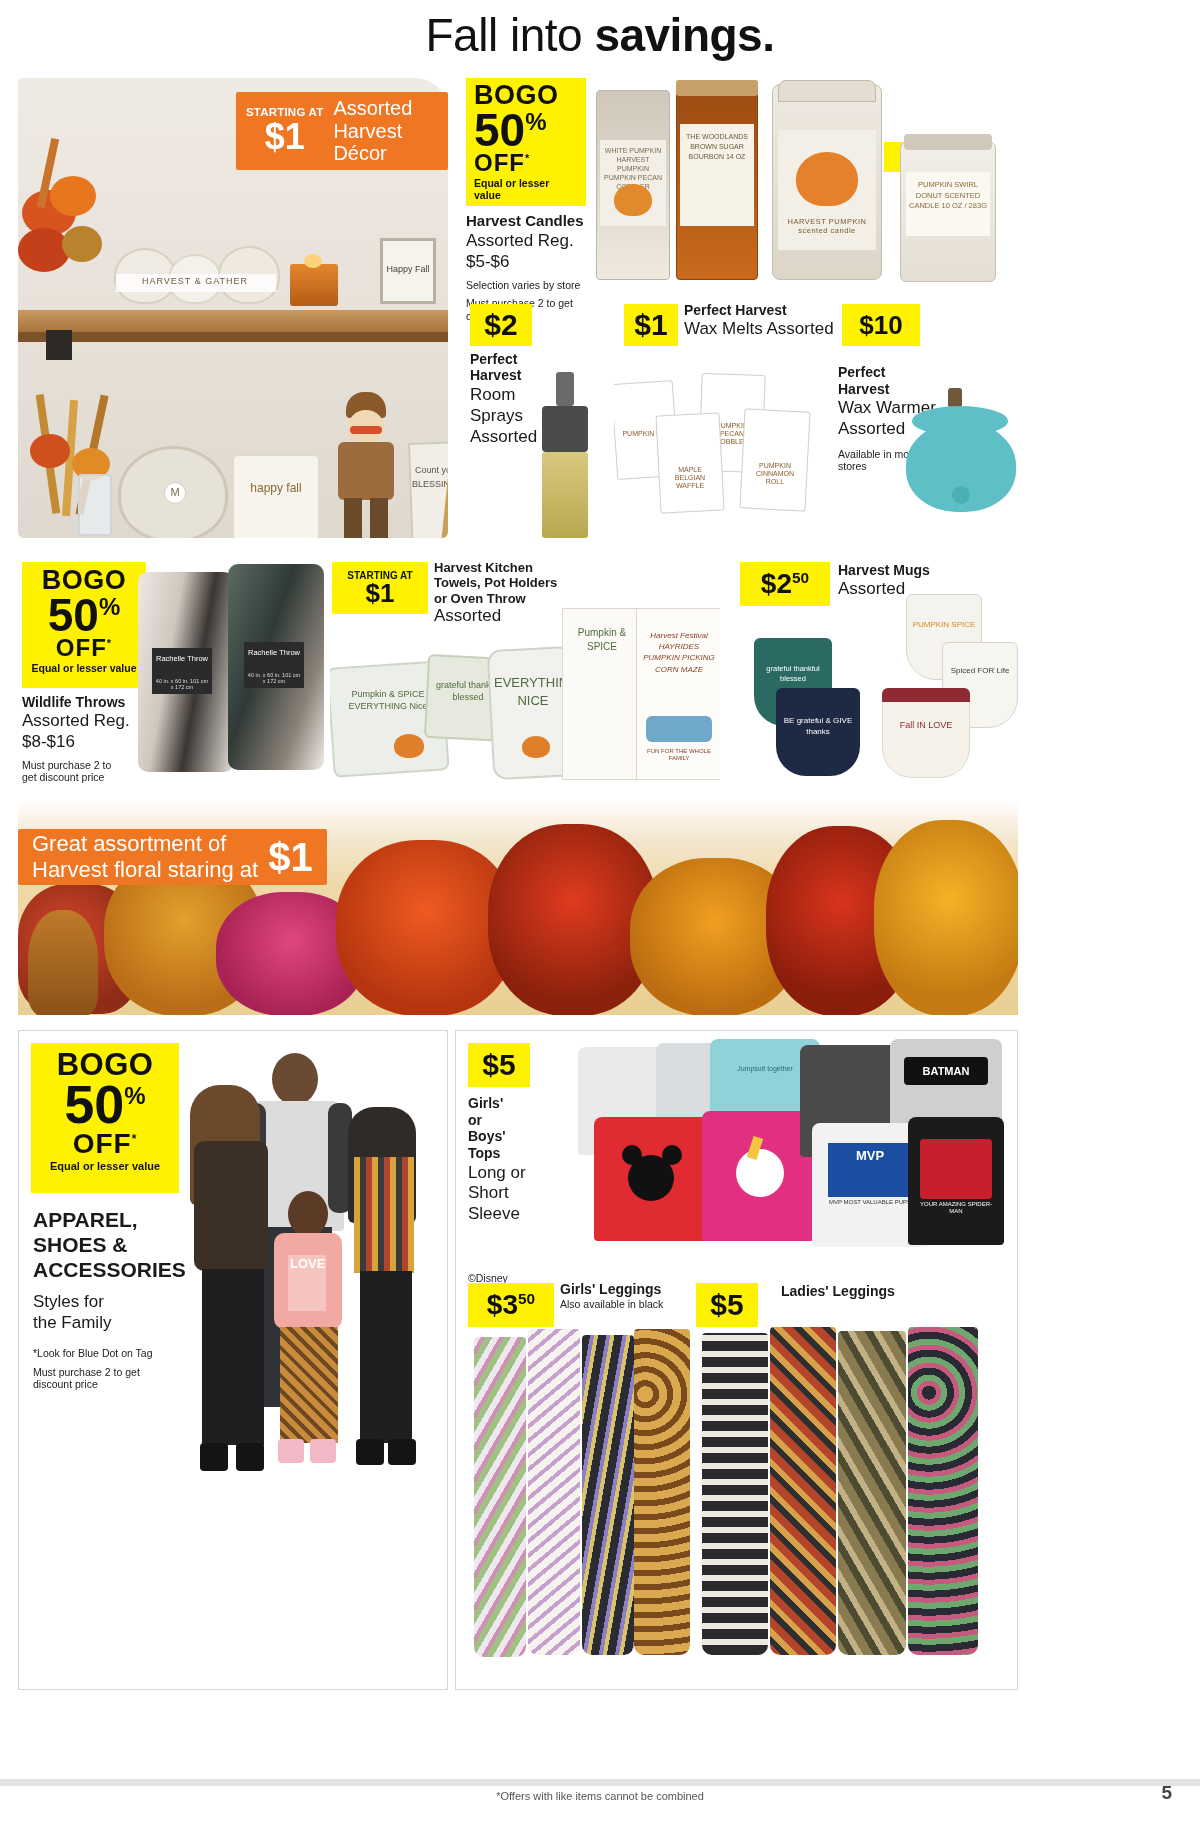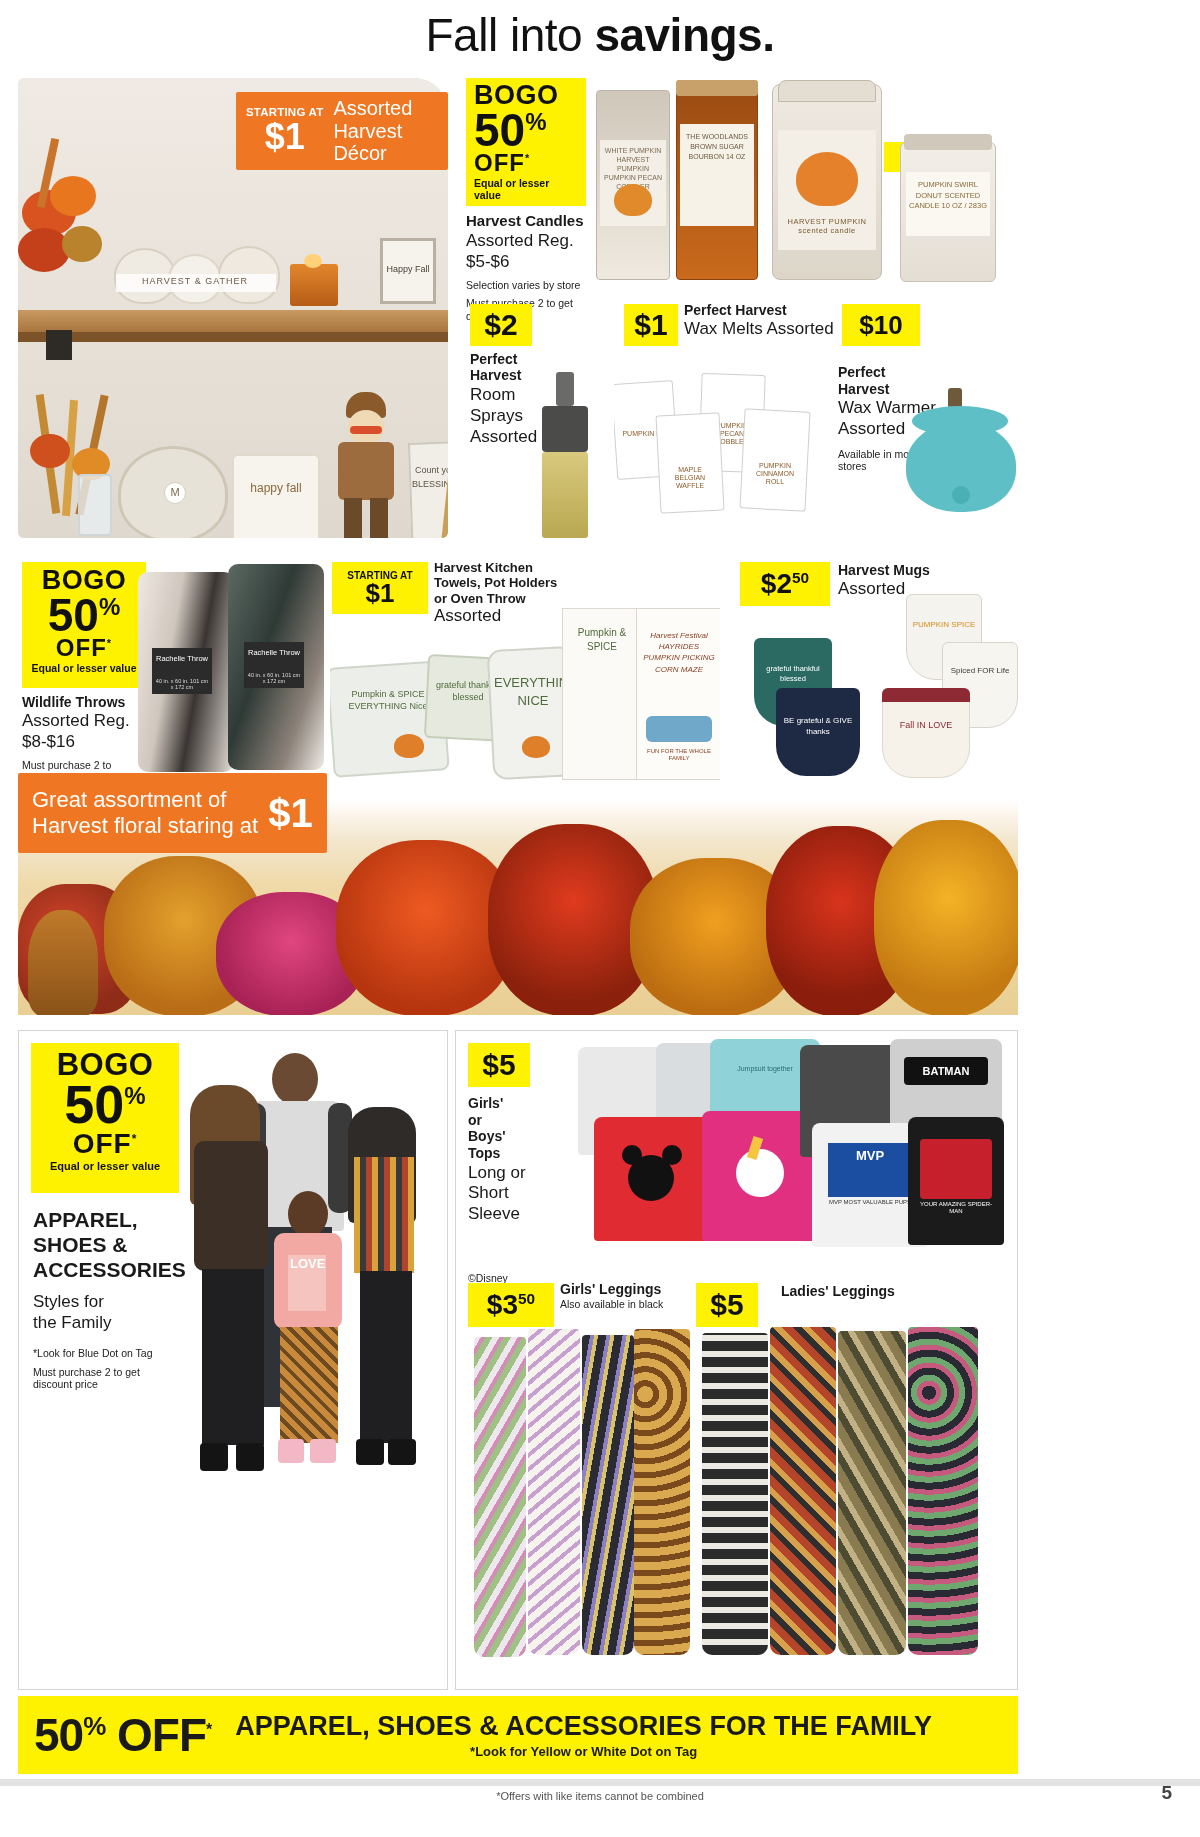--- a/index.html
+++ b/index.html
@@ -62,22 +62,22 @@
     display:flex; align-items:center; border-radius:2px;
   }
 
   
   .candle { position:absolute; border-radius:4px; }
 
   
   .floralband { position:absolute; left:18px; top:800px; width:1000px; height:215px; overflow:hidden; }
 
   .floralTag {
-    position:absolute; left:18px; top:773px; background:#ef7622; color:#fff;
-    padding:14px 14px; font-size:22px; line-height:1.12; font-weight:400; z-index:5;
+    position:absolute; left:18px; top:829px; background:#ef7622; color:#fff;
+    padding:2px 14px; font-size:22px; line-height:1.12; font-weight:400; z-index:5;
     display:flex; align-items:center; gap:10px; border-radius:2px;
   }
 
   
   .banner {
     position:absolute; left:18px; top:1696px; width:1000px; height:78px;
     background:#fff200; display:flex; align-items:center; padding:0 16px;
   }
   .banner .big { font-size:46px; font-weight:700; letter-spacing:-1px; }
   .banner .mid { font-size:27px; font-weight:700; margin-left:22px; }
@@ -494,28 +494,18 @@
       <div class="cap capb" style="font-size:14px;padding-left:13px;">Ladies' Leggings</div>
     </div>
     <div class="panel" style="left:246px;top:292px;width:300px;height:340px;">
       <div class="legging" style="left:0px;top:10px;width:66px;height:322px;background:repeating-linear-gradient(0deg,#2b2b2b 0 10px,#ece9e2 10px 16px);"></div>
       <div class="legging" style="left:68px;top:4px;width:66px;height:328px;background:repeating-linear-gradient(45deg,#b4452a 0 8px,#2f2f2f 8px 14px,#d7a04a 14px 20px);"></div>
       <div class="legging" style="left:136px;top:8px;width:68px;height:324px;background:repeating-linear-gradient(60deg,#8a7a4f 0 9px,#4d4b31 9px 16px,#c2b184 16px 22px);"></div>
       <div class="legging" style="left:206px;top:4px;width:70px;height:328px;background:repeating-radial-gradient(circle at 30% 20%,#2a2a34 0 7px,#c55a7e 7px 12px,#6fa86e 12px 18px);"></div>
     </div>
   </div>
 
-  <div class="banner">
-    <div class="big">
-      <span>50</span><span style="font-size:26px;vertical-align:super;">%</span>
-      <span>OFF</span><span style="font-size:16px;vertical-align:super;">*</span>
-    </div>
-    <div style="margin-left:24px;">
-      <div class="mid" style="margin-left:0;">APPAREL, SHOES &amp; ACCESSORIES FOR THE FAMILY</div>
-      <div class="note" style="text-align:center;margin-top:2px;">*Look for Yellow or White Dot on Tag</div>
-    </div>
-  </div>
 
   <div class="rulebar"></div>
   <div class="footnote">*Offers with like items cannot be combined</div>
   <div class="pagenum">5</div>
 
 </div>
 
 </body></html>

